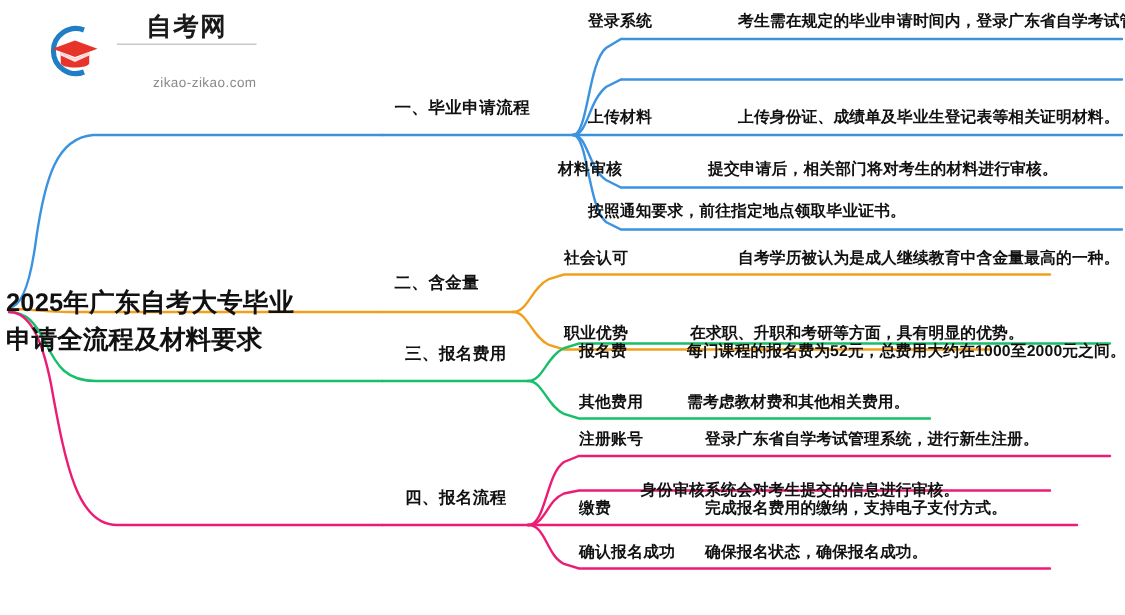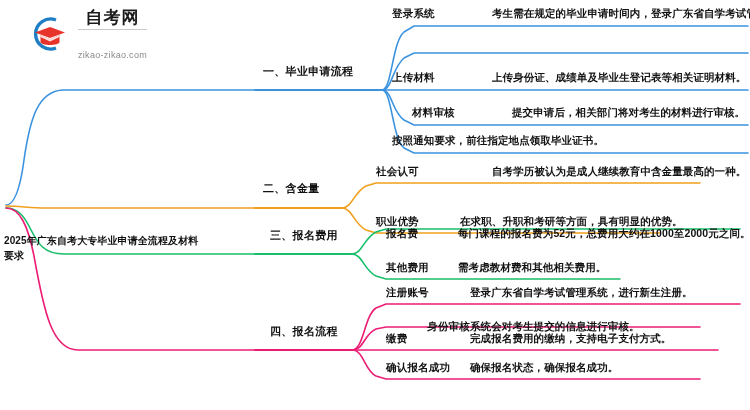--- a/index.html
+++ b/index.html
@@ -52,33 +52,33 @@
     line-height: 1.1;
     border-bottom: 1px solid #c9c9c9;
     padding-bottom: 1px;
   }
   #logo-url {
     font-size: 9px;
     color: #8a8a8a;
     letter-spacing: 0.3px;
     line-height: 1.3;
     padding-top: 20px;
+    margin-left: 24px;
   }
 
   
   #central {
     position: absolute;
     left: 4px; top: 190px;
     width: 200px;
-    font-size: 10px;
+    font-size: 17px;
     font-weight: bold;
     color: #111111;
     line-height: 1.45;
     letter-spacing: 0.1px;
-    margin-top: 44px;
   }
 
   
   .l1 {
     position: absolute;
     font-size: 11px;
     font-weight: bold;
     color: #111111;
     white-space: nowrap;
     letter-spacing: 0.3px;
@@ -161,21 +161,21 @@
   <div class="l1" style="left:263px; top:64px;">一、毕业申请流程</div>
 
   <div class="l2" style="left:392px; top:2px;">
     <span class="l2-key" style="width:100px;">登录系统</span>
     <span class="l2-val">考生需在规定的毕业申请时间内，登录广东省自学考试管理系统。</span>
   </div>
   <div class="l2" style="left:392px; top:66px;">
     <span class="l2-key" style="width:100px;">上传材料</span>
     <span class="l2-val">上传身份证、成绩单及毕业生登记表等相关证明材料。</span>
   </div>
-  <div class="l2" style="left:412px; top:101px;">
+  <div class="l2" style="left:372px; top:101px;">
     <span class="l2-key" style="width:100px;">材料审核</span>
     <span class="l2-val">提交申请后，相关部门将对考生的材料进行审核。</span>
   </div>
   <div class="l2" style="left:392px; top:129px;">
     <span class="l2-val">按照通知要求，前往指定地点领取毕业证书。</span>
   </div>
 
   <div class="l1" style="left:263px; top:181px;">二、含金量</div>
 
   <div class="l2" style="left:376px; top:160px;gap:32px;">

